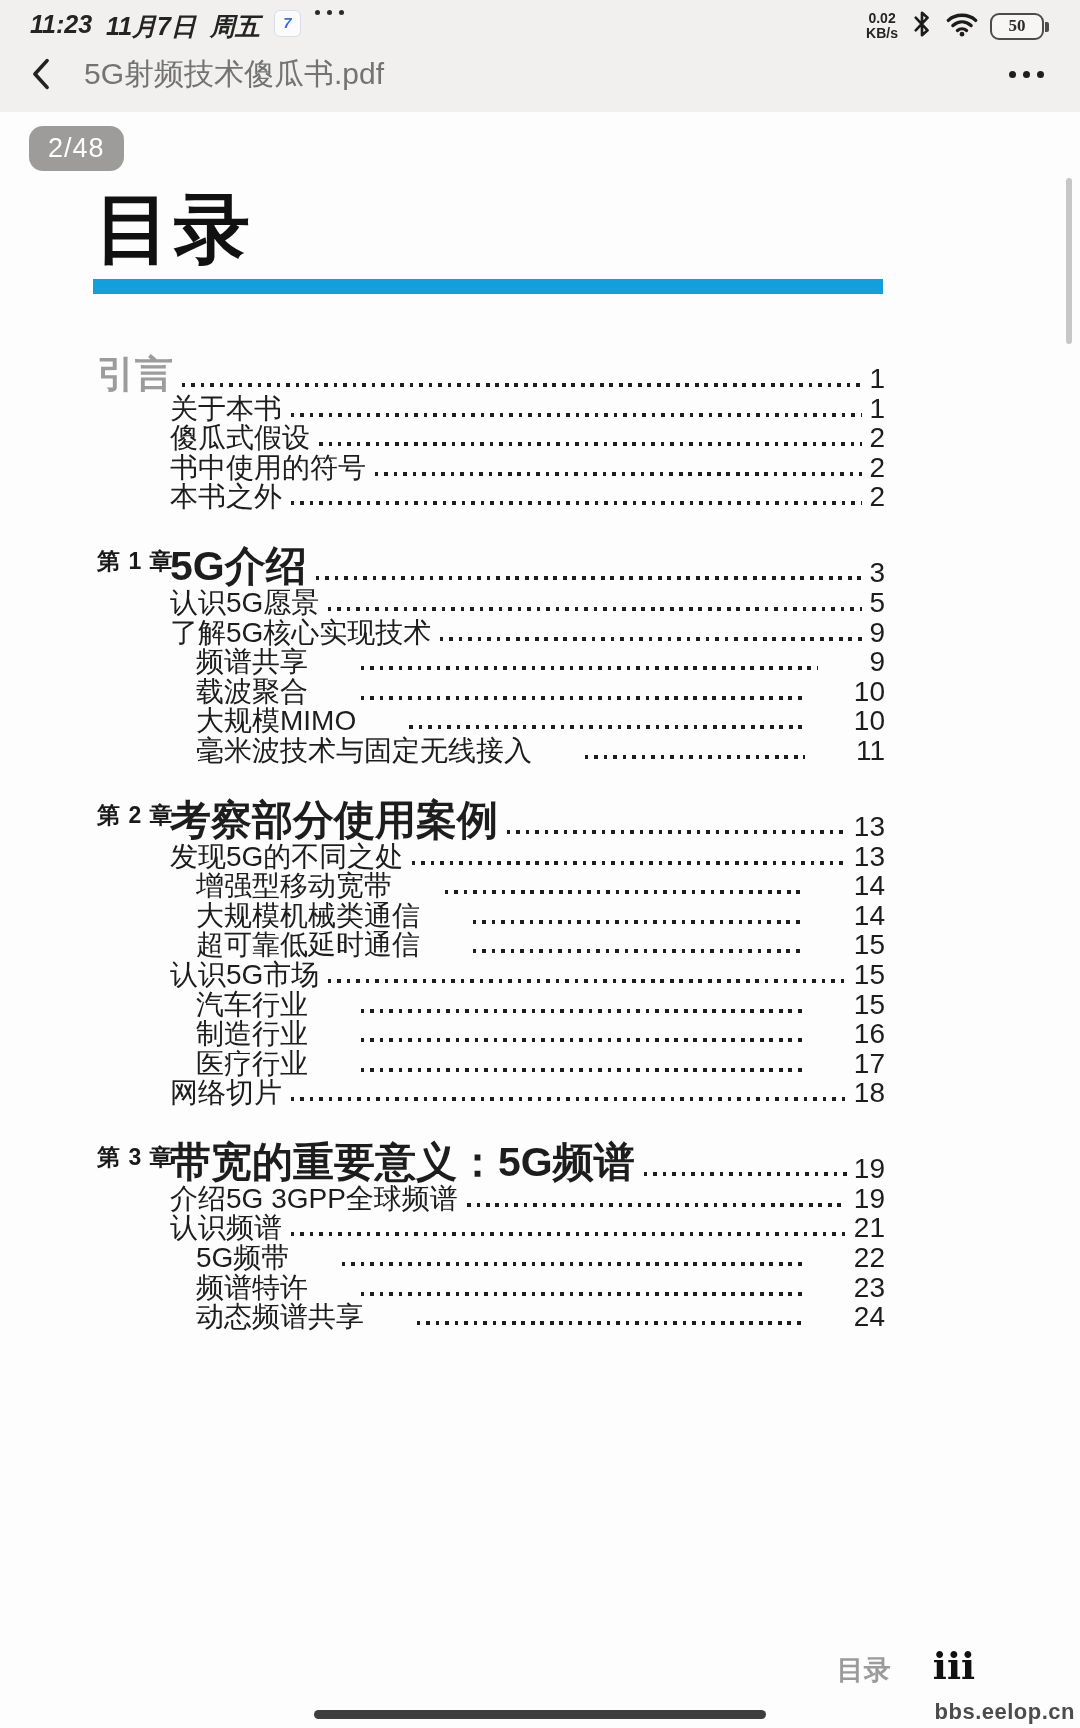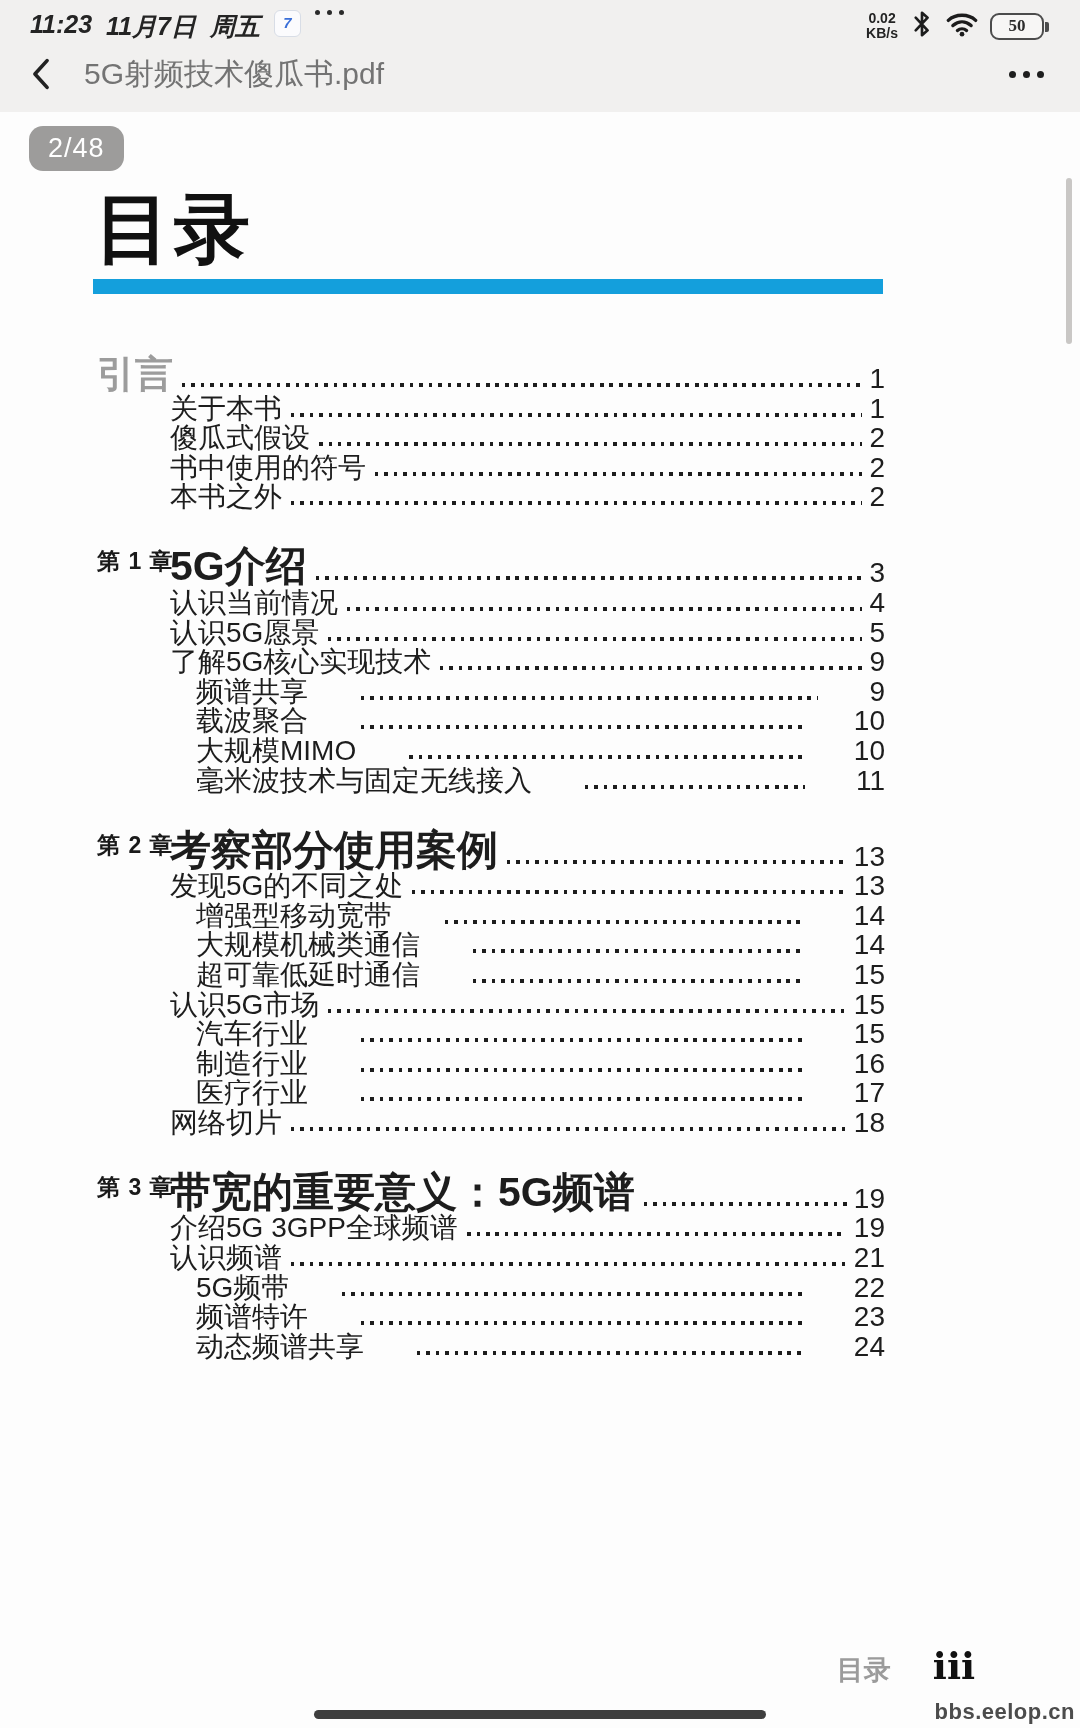--- a/index.html
+++ b/index.html
@@ -147,26 +147,20 @@
       <span class="pg">2</span>
     </div>
       <div class="row chapter">
       <span class="ch">第 1 章</span>
       <span class="t">5G介绍</span>
       <span class="leader"></span>
       <span class="pg">3</span>
     </div>
       <div class="row l1">
 
-      <span class="t">认识当前情况</span>
-      <span class="leader"></span>
-      <span class="pg">4</span>
-    </div>
-      <div class="row l1">
-
       <span class="t">认识5G愿景</span>
       <span class="leader"></span>
       <span class="pg">5</span>
     </div>
       <div class="row l1">
 
       <span class="t">了解5G核心实现技术</span>
       <span class="leader"></span>
       <span class="pg">9</span>
     </div>

